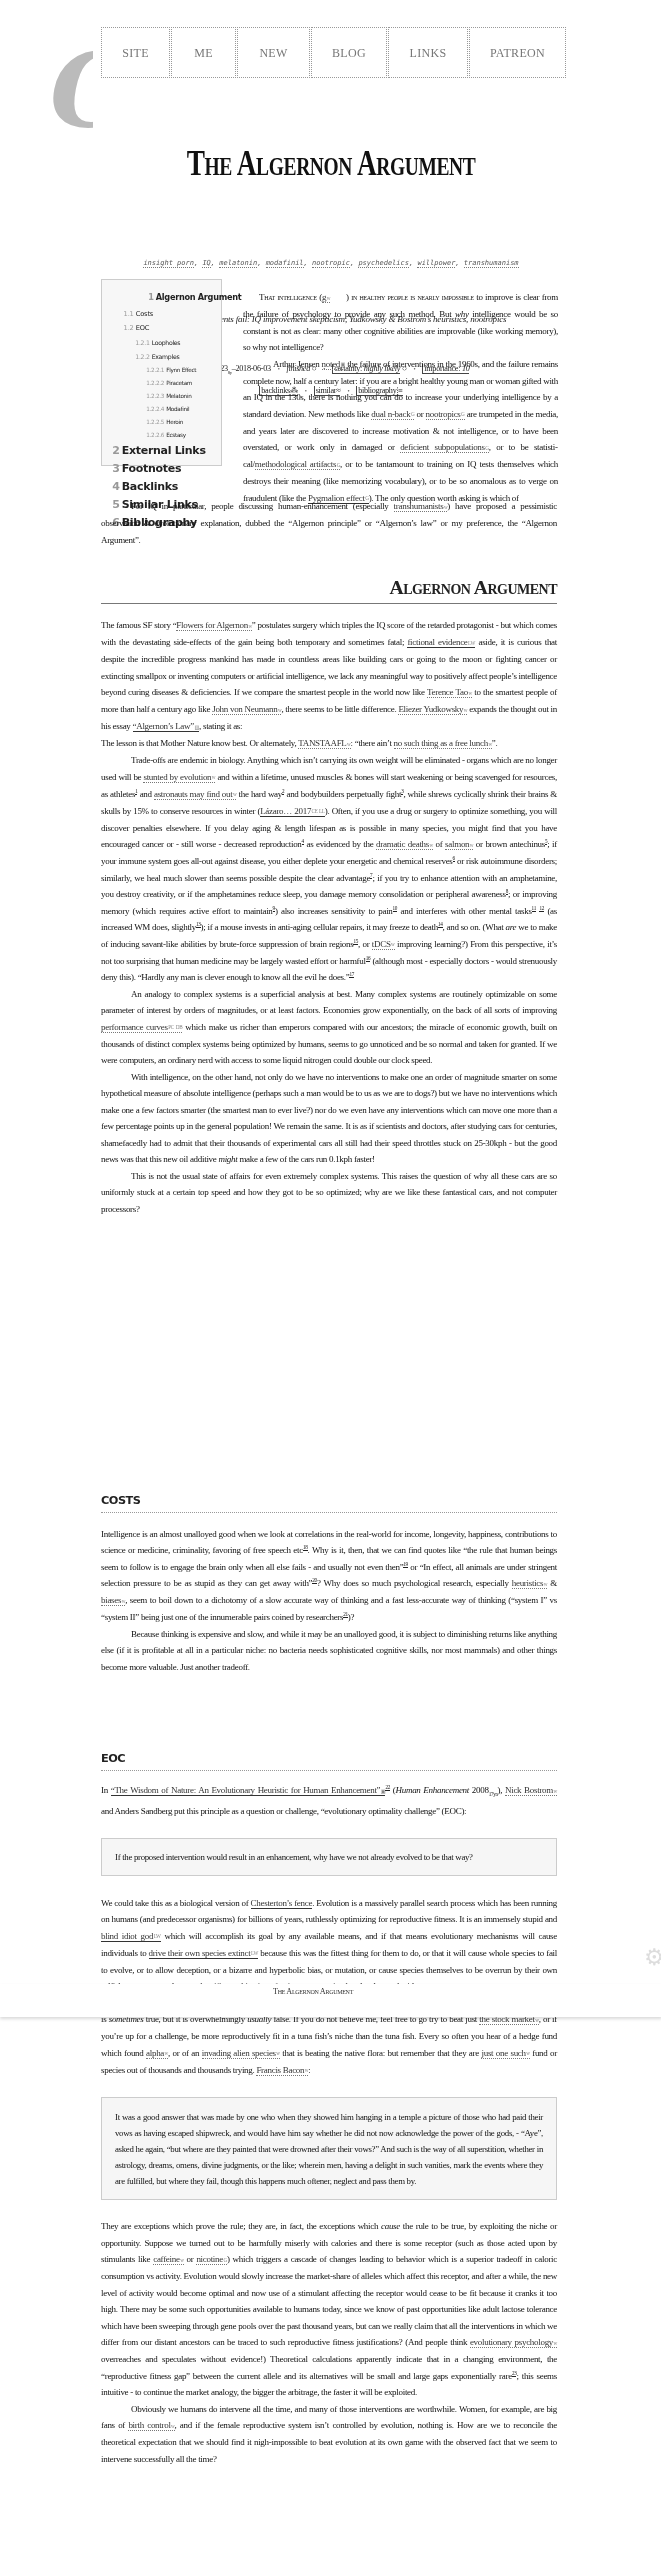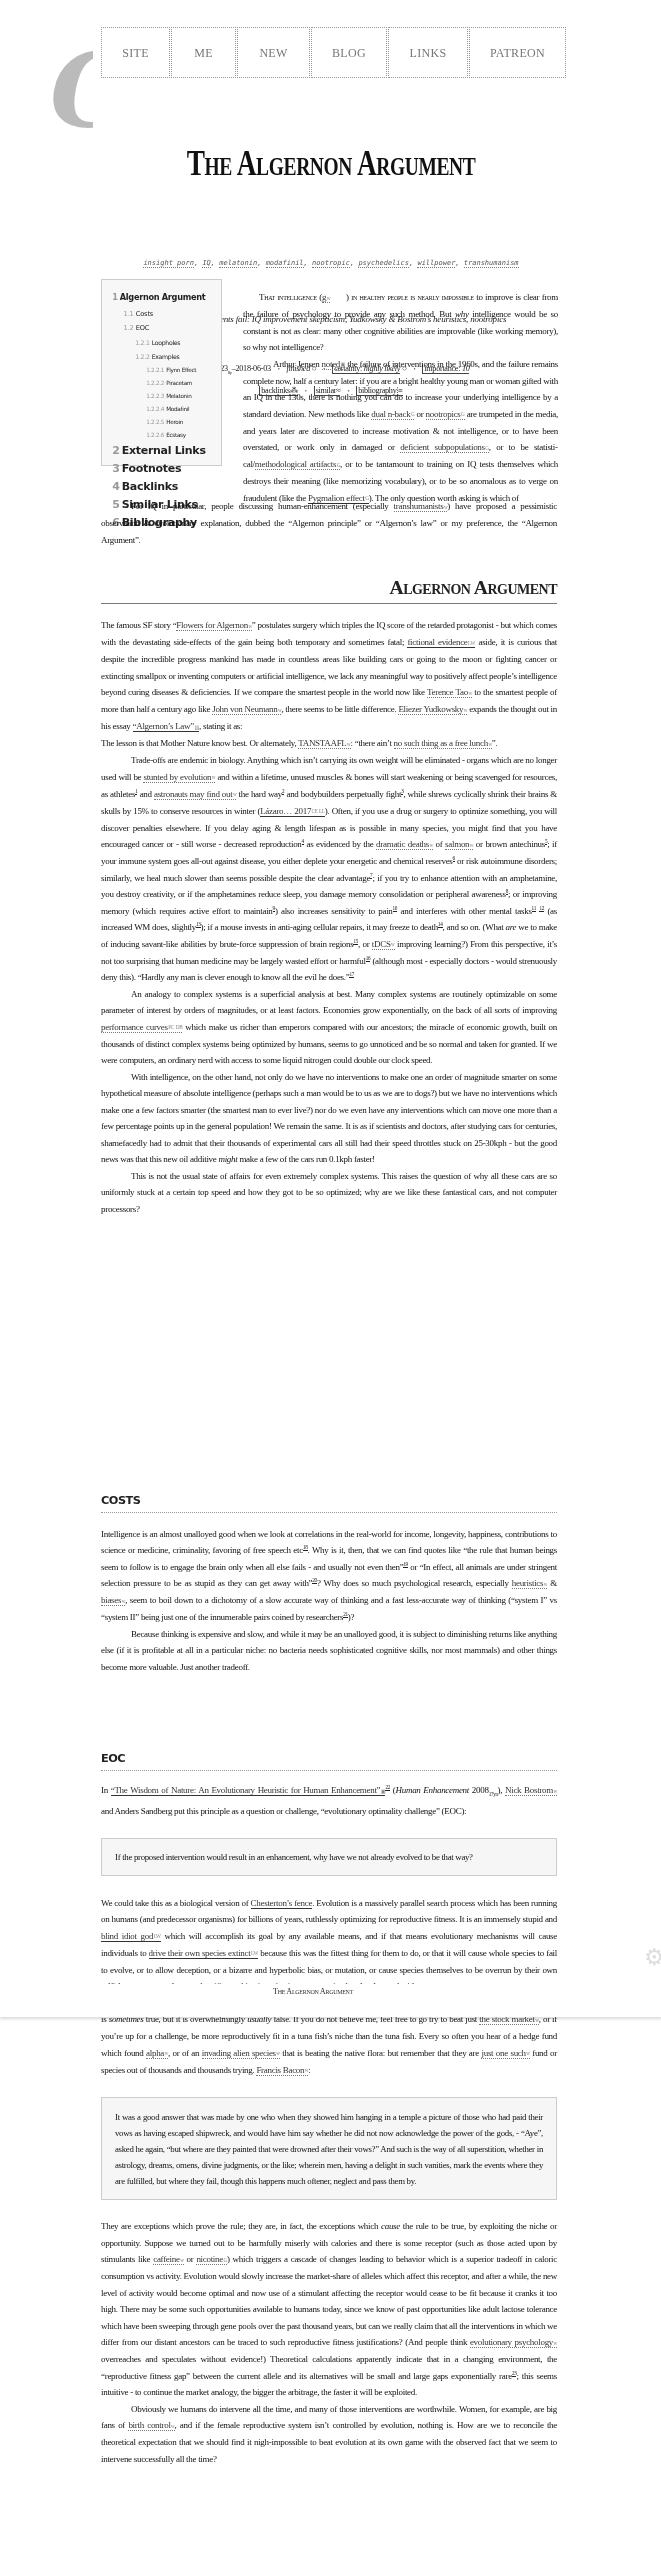--- a/index.html
+++ b/index.html
@@ -34,21 +34,21 @@
   sub.small { font-size: 4.6px; }
   .toc { position: absolute; left: 101px; top: 279px; width: 121px; height: 187px;
     background: #f7f7f7; border: 0.5px solid #ccc; padding: 9.3px 5.2px 5.2px 10.3px;
     font-family: "DejaVu Sans", sans-serif; }
   .toc div { white-space: nowrap; color: #222; }
   .toc .num { color: #999; margin-right: 2.1px; }
   .toc .l1 { font-weight: bold; font-size: 7.7px; line-height: 16.5px; letter-spacing: -0.3px; }
   .toc .l2 { padding-left: 11.3px; font-size: 6.7px; line-height: 14.4px; letter-spacing: -0.2px; }
   .toc .l3 { padding-left: 23px; font-size: 6.2px; line-height: 14px; letter-spacing: -0.3px; }
   .toc .l4 { padding-left: 34px; font-size: 5.7px; line-height: 13px; letter-spacing: -0.3px; }
-  .toc .top1 { font-size: 8.2px; line-height: 17.5px; }
+  .toc .top1 { font-size: 8.2px; line-height: 17.5px; margin-left: 36px; }
   .toc .bot1 { font-size: 11px; line-height: 18px; }
 
   .text { font-size: 9px; line-height: 16.5px; text-align: justify; letter-spacing: -0.3px; color: #111; }
   .text p { margin: 0; text-indent: 0; }
   .text p.ind { text-indent: 30px; }
   .text a { color: #333; text-decoration: none; border-bottom: 0.5px dotted #777; }
   .text a.ul { border-bottom: 0.5px solid #333; }
   .text .ic { font-size: 5.2px; color: #888; margin-left: 0.5px; vertical-align: 0.5px; }
   .text sup.fn { font-size: 5.2px; line-height: 0; border-bottom: 0.5px solid #222; }
   .text .sc { font-variant: small-caps; margin-left: 16px; }

